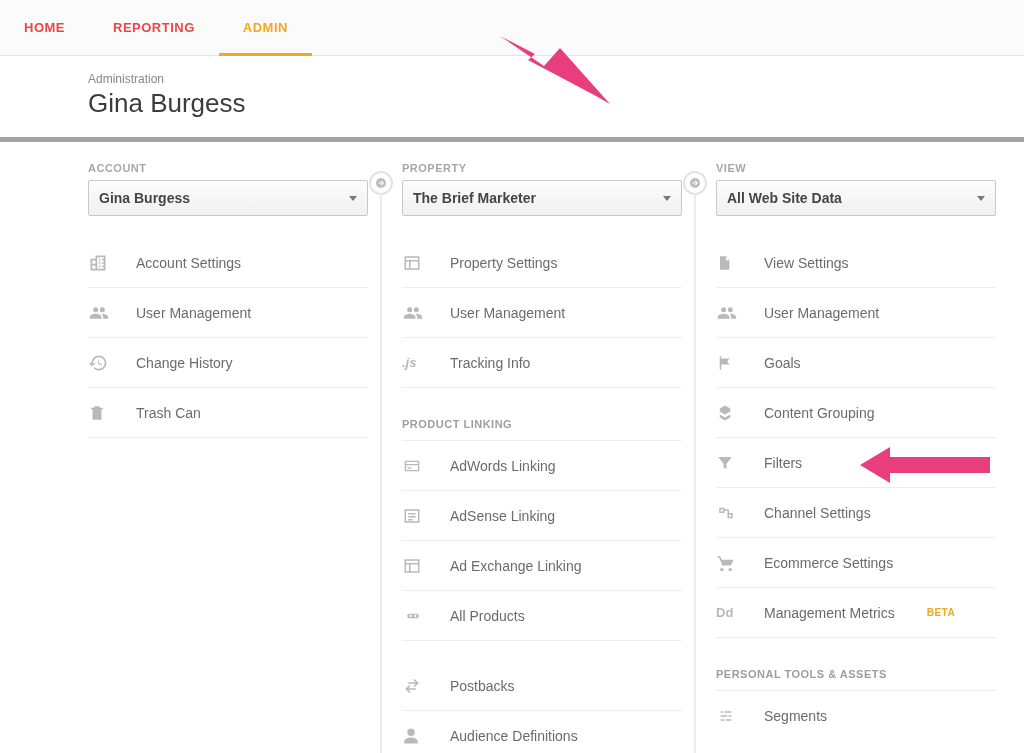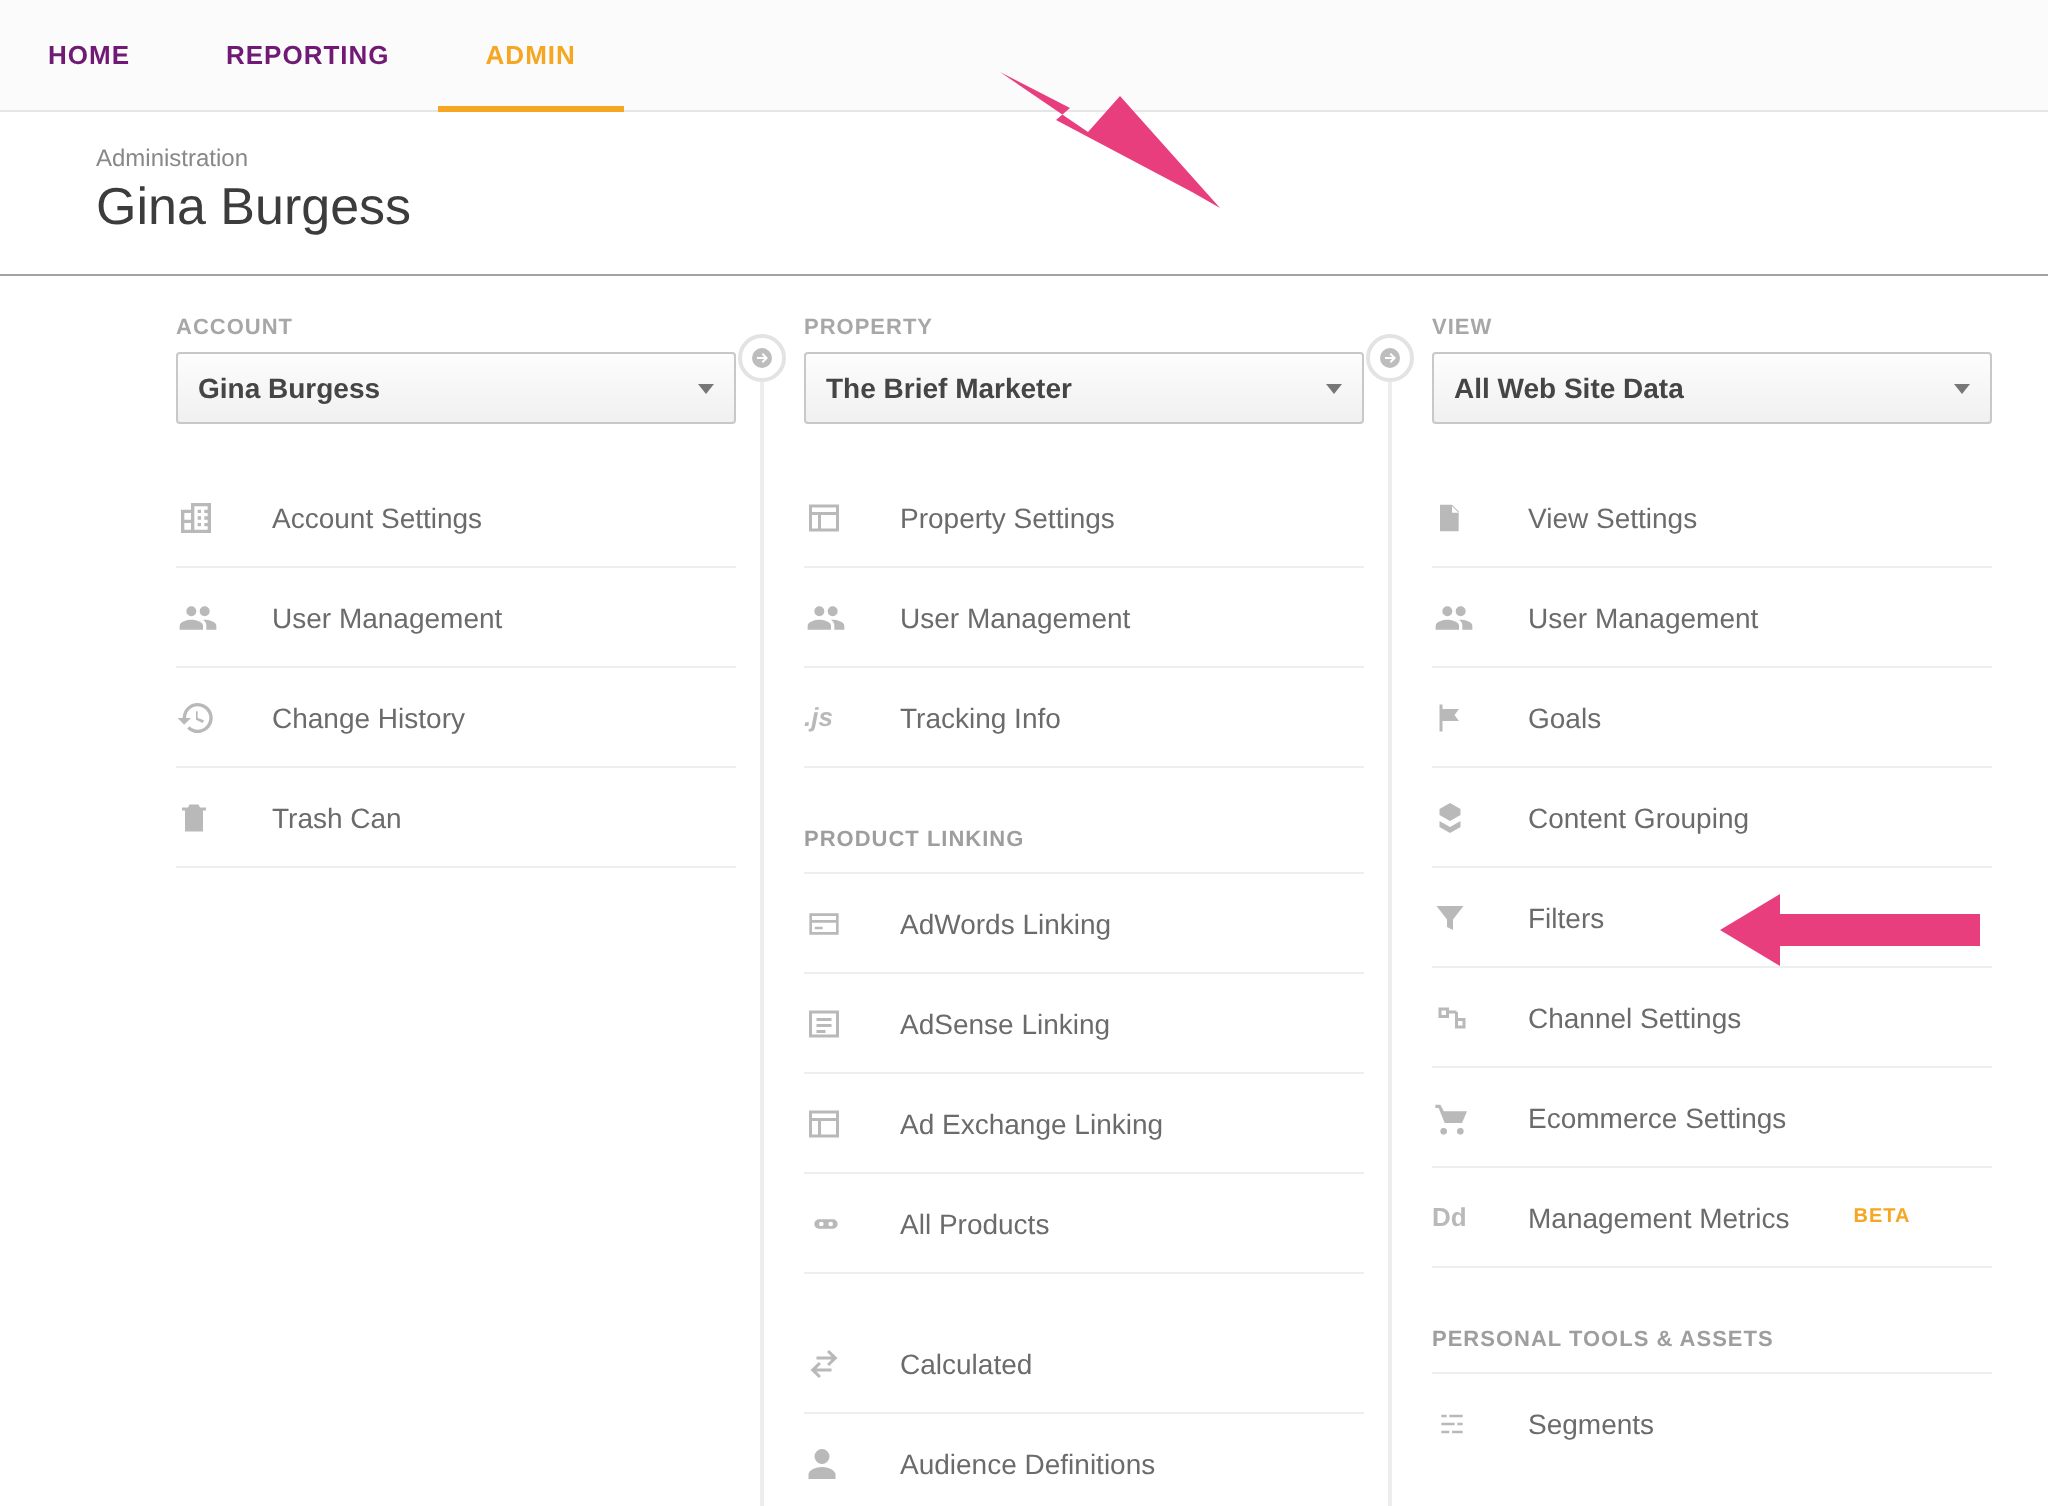--- a/index.html
+++ b/index.html
@@ -18,34 +18,34 @@
     border-bottom: 1px solid #e5e5e5;
     background: #fbfbfb;
     padding-left: 20px;
   }
   .topnav-item {
     padding: 0 24px;
     height: 56px;
     line-height: 56px;
     font-size: 13px;
     font-weight: 700;
-    color: #701a75;
+    color: #ef4444;
     letter-spacing: 0.5px;
     cursor: pointer;
     border-bottom: 3px solid transparent;
   }
   .topnav-item:first-child { padding-left: 4px; }
   .topnav-item.active {
     color: #f5a623;
     border-bottom: 3px solid #f5a623;
   }
   
   .page-head {
-    padding: 16px 0 18px 48px;
-    border-bottom: 1px solid #a3a3a3;
+    padding: 16px 0 18px 88px;
+    border-bottom: 5px solid #a3a3a3;
   }
   .page-head .breadcrumb {
     font-size: 12px;
     color: #888;
     margin-bottom: 2px;
   }
   .page-head .title {
     font-size: 26px;
     font-weight: 400;
     color: #3c3c3c;
@@ -300,21 +300,21 @@
     </div>
 
     <div style="height:20px"></div>
 
     <div class="item">
       <span class="icon">
         <svg width="20" height="18" viewBox="0 0 24 24">
             <path fill="#b9b9b9" d="M7 7h10l-3-3 1.4-1.4L21 8l-5.6 5.4L14 12l3-3H7V7zm10 10H7l3 3-1.4 1.4L3 16l5.6-5.4L10 12l-3 3h10v2z"></path>
           </svg>
       </span>
-      <span class="label">Calculated</span>
+      <span class="label">Postbacks</span>
     </div>
     <div class="item" style="border-bottom:none">
       <span class="icon">
         <svg width="18" height="20" viewBox="0 0 24 24">
             <path fill="#b9b9b9" d="M12 12a5 5 0 1 0-5-5 5 5 0 0 0 5 5zm0 2c-4 0-9 2-9 5v3h18v-3c0-3-5-5-9-5z"></path>
           </svg>
       </span>
       <span class="label">Audience Definitions</span>
     </div>
   </div>

